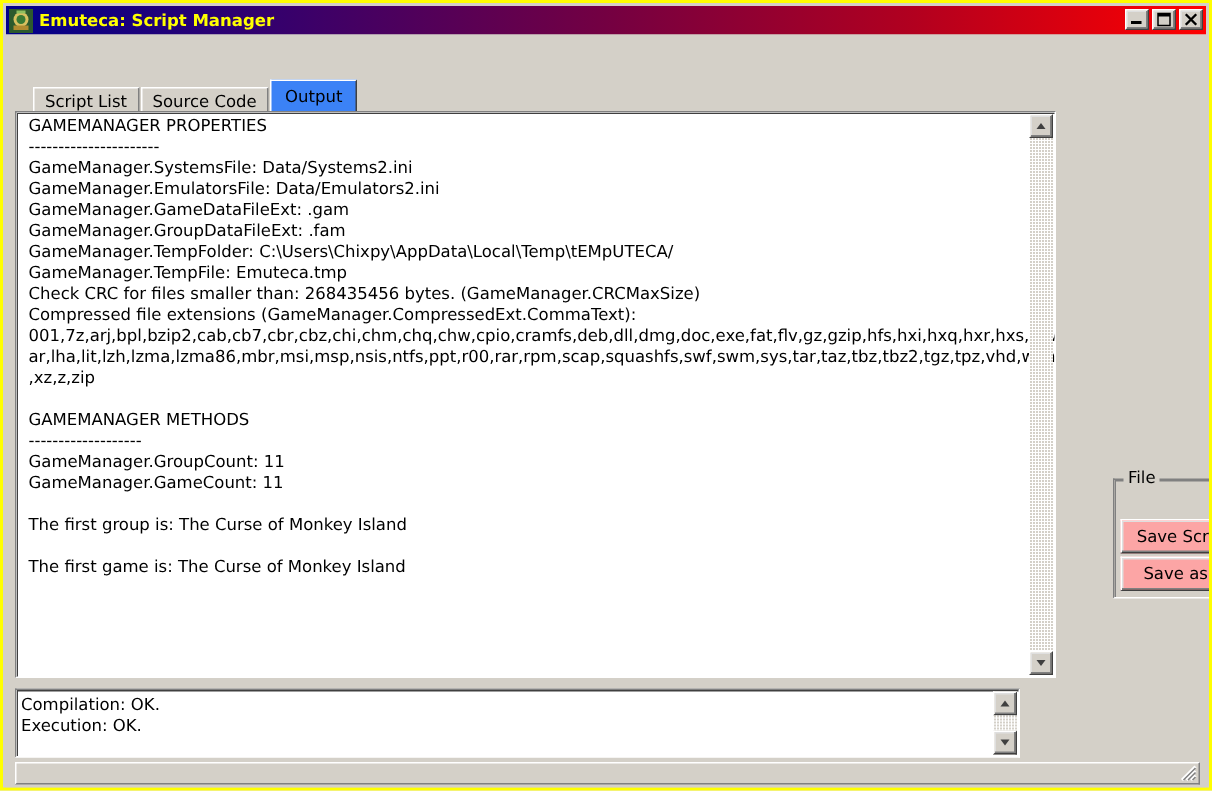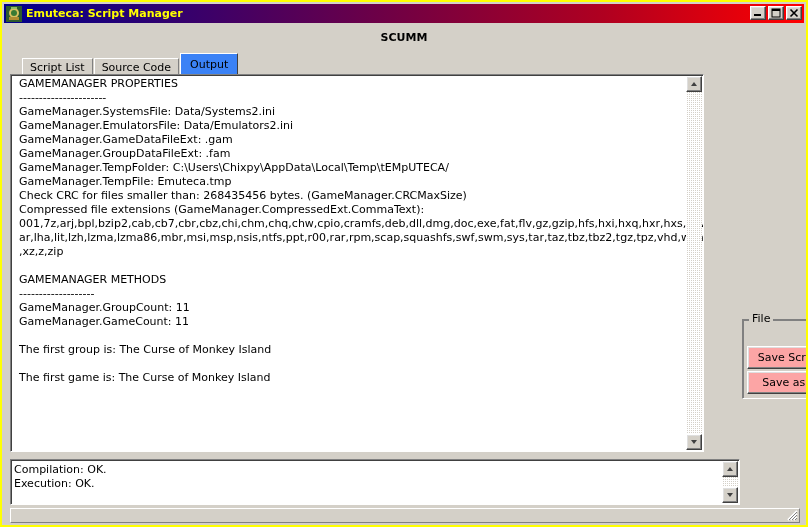--- a/index.html
+++ b/index.html
@@ -271,21 +271,21 @@
     position: relative;
     flex: 0 0 auto;
   }
   .chkbox svg { position: absolute; left: 1px; top: 1px; }
 
   
   #log-panel {
     position: absolute;
     left: 6px;
     top: 436px;
-    width: 730px;
+    width: 670px;
     height: 46px;
     background: #ffffff;
     border-top: 1px solid #808080;
     border-left: 1px solid #808080;
     border-right: 1px solid #ffffff;
     border-bottom: 1px solid #ffffff;
     box-sizing: border-box;
     box-shadow: inset 1px 1px 0 #404040;
     overflow: hidden;
   }
@@ -358,21 +358,20 @@
       <div class="tbtn">
         <svg width="10" height="10" viewBox="0 0 10 10">
             <path d="M1.5 1.5 L8.5 8.5 M8.5 1.5 L1.5 8.5" stroke="#000" stroke-width="1.6"></path>
           </svg>
       </div>
     </div>
   </div>
 
   <div id="client">
 
-    <div id="header-label">SCUMM</div>
 
     <div id="tabstrip">
       <div class="tab">
         <span>Script List</span>
       </div>
       <div class="tab">
         <span>Source Code</span>
       </div>
       <div class="tab active">
         <span>Output</span>

